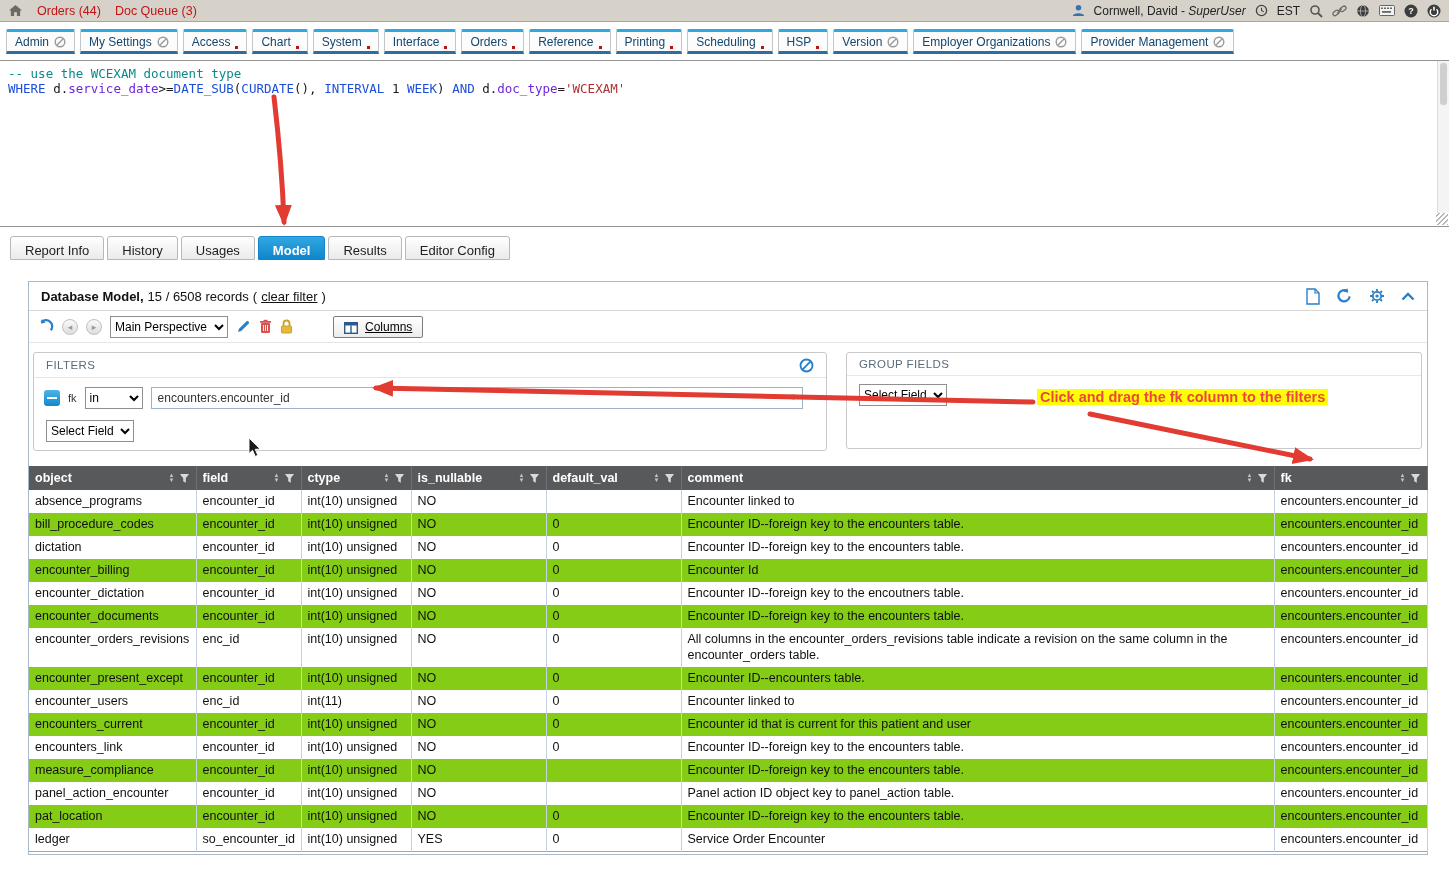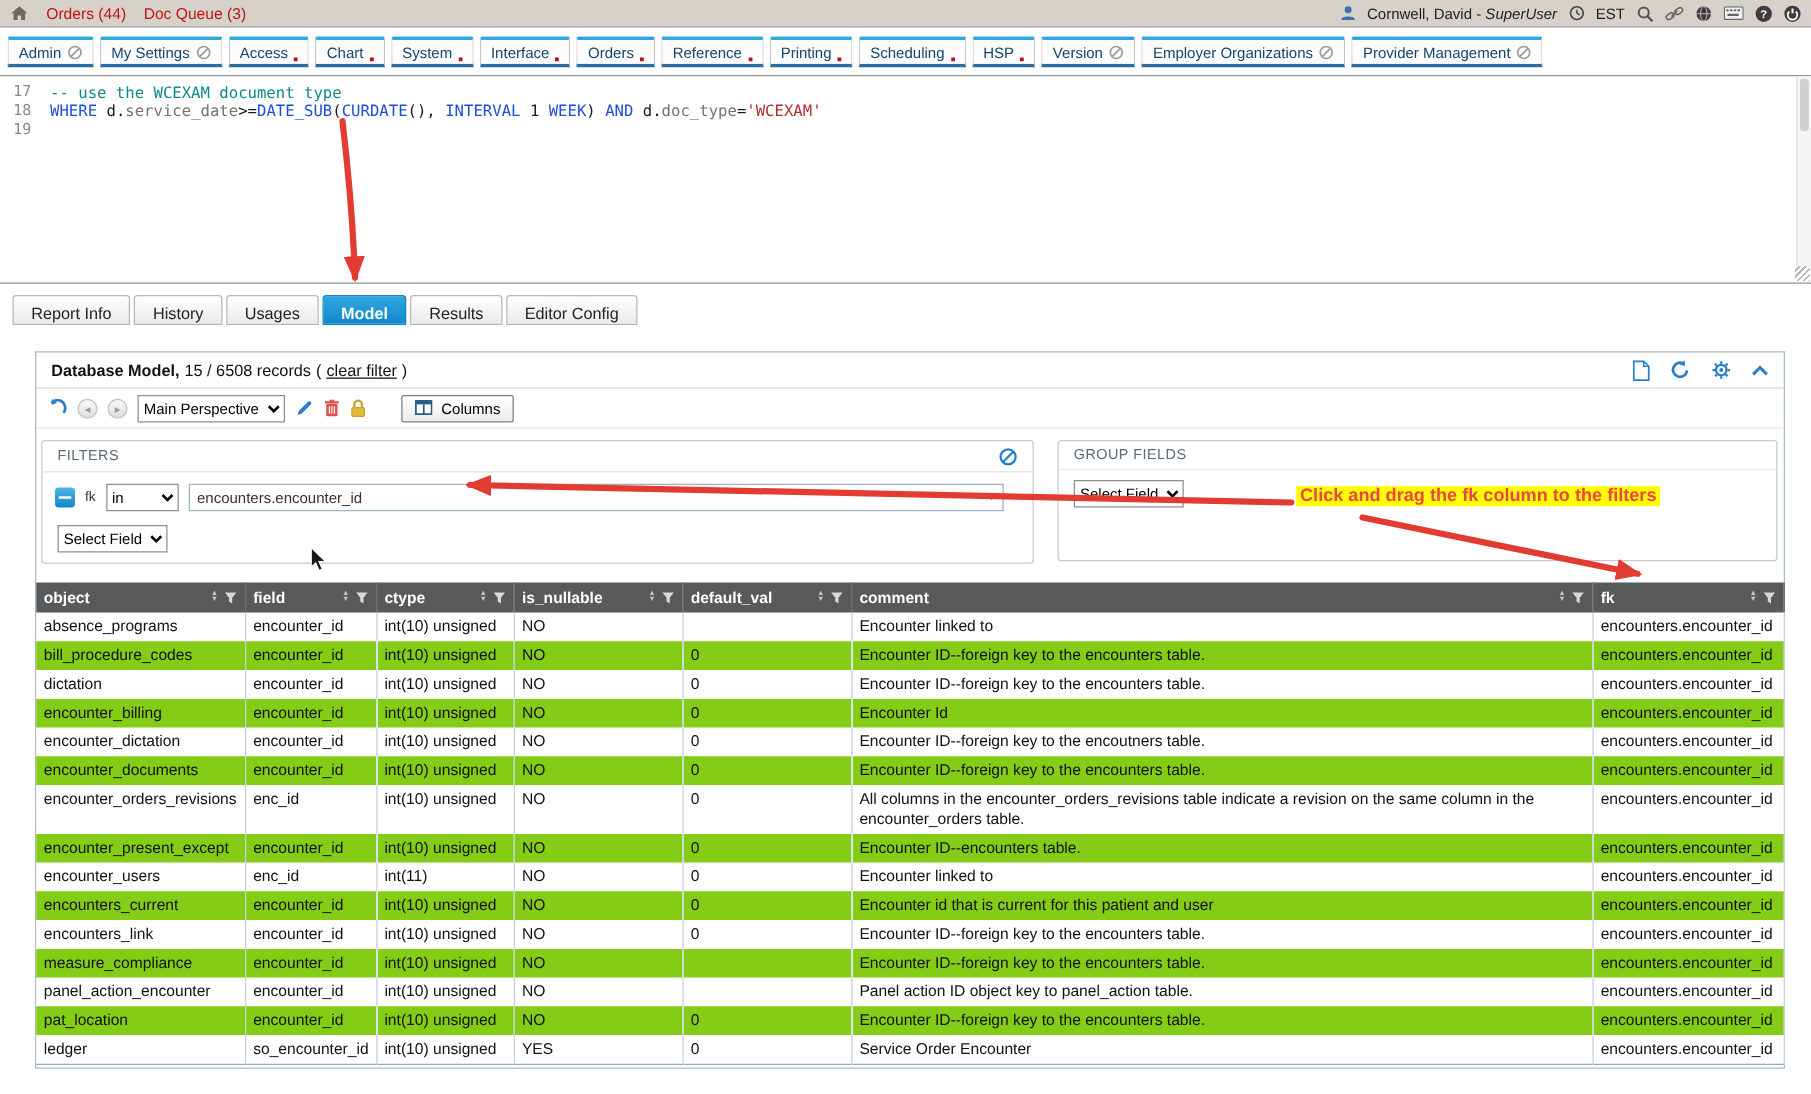--- a/index.html
+++ b/index.html
@@ -26,21 +26,21 @@
 
   
   .editor { position:absolute; top:60px; left:0; width:100%; height:167px; background:#fff;
             border-top:1px solid #949494; border-bottom:1px solid #949494; display:flex;
             font-family:"DejaVu Sans Mono", monospace; }
   .gutter { width:32px; padding:5px 7px 0 0; color:#8a8a8a; font-size:12px; text-align:right; line-height:15px; }
   .code { flex:1; padding:5px 0 0 8px; font-size:12.5px; line-height:15px; color:#1a1a1a; overflow:hidden; }
   .codeline { white-space:pre; min-height:15px; }
   .tok-plain { color:#1a1a1a; }
   .tok-kw { color:#1d4ed8; }
-  .tok-field { color:#737373; }
+  .tok-field { color:#6d28d9; }
   .tok-comment { color:#0b8a8a; }
   .tok-str { color:#b03030; }
   .vscroll { position:absolute; right:0; top:0; bottom:13px; width:12px; background:#f4f4f4; border-left:1px solid #dcdcdc; }
   .vthumb { position:absolute; top:2px; left:2px; width:7px; height:42px; background:#cfcfcf; border-radius:3px; }
   .grip { position:absolute; right:1px; bottom:1px; width:12px; height:12px;
           background:repeating-linear-gradient(135deg, transparent 0 2px, #b5b5b5 2px 3.5px); }
 
   
   .rtabs { position:absolute; top:236px; left:10px; display:flex; gap:3px; }
   .rtab { padding:6px 14px 1px; border:1px solid #b8b8b8; background:linear-gradient(#ffffff,#eaeaea);
@@ -53,22 +53,22 @@
   .ptitle-bold { font-weight:bold; }
   .clear-link { text-decoration:underline; cursor:pointer; }
   .phead-icons { margin-left:auto; display:flex; gap:16px; align-items:center; }
   .phead-icons span { display:inline-flex; cursor:pointer; }
 
   .ptools { height:32px; display:flex; align-items:center; gap:8px; padding:0 8px; border-bottom:1px solid #e6e6e6; }
   .ptools span { display:inline-flex; align-items:center; }
   .circ { width:16px; height:16px; border-radius:50%; background:linear-gradient(#fafafa,#ddd); border:1px solid #c0c0c0;
           color:#9a9a9a; display:flex; align-items:center; justify-content:center; font-size:9px; cursor:default; }
   select { font-size:12px; height:22px; border:1px solid #8f8f8f; background:#fff; font-family:"Liberation Sans", sans-serif; }
-  .columns-btn { margin-left:20px; display:inline-flex; gap:7px; align-items:flex-start; border:1px solid #7c7c7c;
-                 background:linear-gradient(#fff,#ececec); padding:3px 10px; font-size:12px; border-radius:2px; cursor:pointer; }
+  .columns-btn { margin-left:32px; display:inline-flex; gap:7px; align-items:flex-end; border:1px solid #7c7c7c;
+                 background:linear-gradient(#fff,#ececec); padding:3px 10px; font-size:12px; border-radius:2px; cursor:pointer;text-decoration:underline; }
 
   .filters-box { position:absolute; left:4px; top:70px; width:794px; height:99px; border:1px solid #c9c9c9; border-radius:3px; background:#fff; }
   .fbox-head { height:25px; border-bottom:1px solid #e4e4e4; display:flex; align-items:center; padding:0 12px; }
   .fbox-label { color:#5a6b7a; font-size:11.5px; letter-spacing:0.4px; }
   .fbox-clear { margin-left:auto; display:inline-flex; cursor:pointer; }
   .filter-row { display:flex; align-items:center; gap:8px; padding:9px 0 0 10px; }
   .minus-btn { width:16px; height:16px; background:linear-gradient(#4db3e6,#1287cc); border-radius:3px; position:relative; cursor:pointer; flex:0 0 auto; }
   .minus-btn::after { content:""; position:absolute; left:3px; right:3px; top:7px; height:2px; background:#fff; }
   .ffield { font-size:11px; color:#333; }
   .combo { position:relative; width:652px; }
@@ -254,25 +254,20 @@
         <span class="nav-badge">
           <svg width="12" height="12" viewBox="0 0 14 14">
             <circle cx="7" cy="7" r="5.6" fill="none" stroke="#9a9a9a" stroke-width="1.6"></circle>
             <line x1="3.2" y1="10.8" x2="10.8" y2="3.2" stroke="#9a9a9a" stroke-width="1.6"></line>
           </svg>
         </span>
       </div>
     </nav>
 
   <section class="editor">
-    <div class="gutter">
-        <div class="gnum">17</div>
-        <div class="gnum">18</div>
-        <div class="gnum">19</div>
-      </div>
     <div class="code">
         <div class="codeline"><span class="tok-comment">-- use the WCEXAM document type</span></div>
         <div class="codeline"><span class="tok-kw">WHERE</span><span class="tok-plain"> d</span><span class="tok-plain">.</span><span class="tok-field">service_date</span><span class="tok-plain">&gt;=</span><span class="tok-kw">DATE_SUB</span><span class="tok-plain">(</span><span class="tok-kw">CURDATE</span><span class="tok-plain">(), </span><span class="tok-kw">INTERVAL</span><span class="tok-plain"> 1 </span><span class="tok-kw">WEEK</span><span class="tok-plain">) </span><span class="tok-kw">AND</span><span class="tok-plain"> d</span><span class="tok-plain">.</span><span class="tok-field">doc_type</span><span class="tok-plain">=</span><span class="tok-str">'WCEXAM'</span></div>
         <div class="codeline"></div>
       </div>
     <div class="vscroll">
         <div class="vthumb"></div>
       </div>
     <div class="grip"></div>
   </section>

